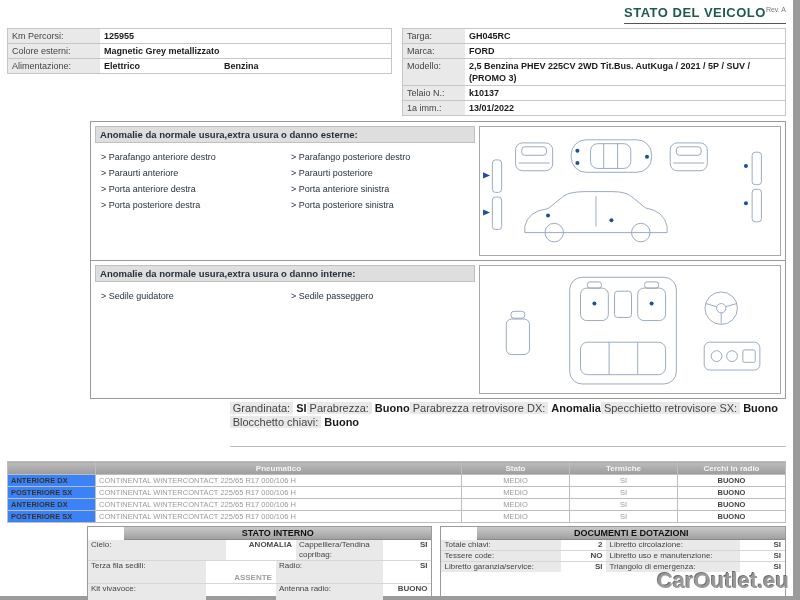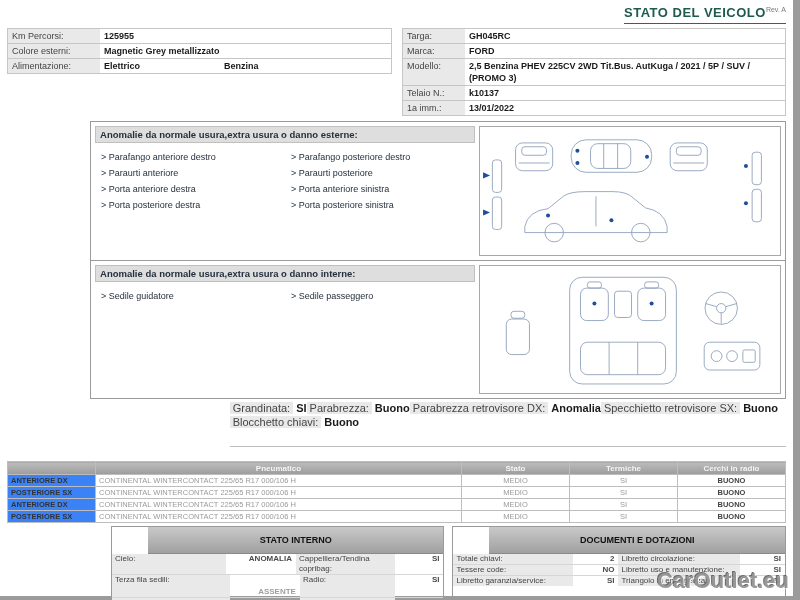--- a/index.html
+++ b/index.html
@@ -55,21 +55,21 @@
                    font-weight:bold; text-align:center; height:13px; }
   td.pos { background:#3b82f6; font-weight:bold; color:#333; width:88px; font-size:7.5px; }
   td.tdesc { color:#9a9a9a; }
   td.cent { text-align:center; color:#9a9a9a; width:108px; }
   td.cerchi { text-align:center; font-weight:bold; color:#444; width:108px; }
 
   
   .btables { display:flex; gap:8px; margin-top:3px; }
   .btable { flex:1; border:1px solid #9a9a9a; }
   .bt-head { background:linear-gradient(#c9c9c9,#a0a0a0); border-bottom:1px solid #8a8a8a;
-             text-align:center; font-weight:bold; font-size:9px; color:#111; padding:8px 0;margin-left:36px; }
+             text-align:center; font-weight:bold; font-size:9px; color:#111; padding:1px 0;margin-left:36px; }
   .brow { display:flex; font-size:8px; line-height:10px; border-bottom:1px solid #d6d6d6; }
   .brow:last-child { border-bottom:none; }
   .c-l { background:#e9e9e9; padding:0 3px; color:#444; }
   .c-v { text-align:right; padding:0 4px; font-weight:bold; color:#4a4a4a; }
   .muted { color:#a0a0a0;margin-top:12px; }
   .wm { position:absolute; right:4px; bottom:2px; font-size:22px; font-weight:bold;
         color:#8f8f8f; opacity:.9; text-shadow:1px 1px 0 #ffffff, -1px -1px 0 #5f5f5f; }
 </style>
 </head>
 <body>
@@ -284,21 +284,21 @@
         <td class="cent">SI</td>
         <td class="cerchi">BUONO</td>
       </tr>
     </tbody>
   </table>
 
   <div class="btables">
     <div class="btable">
       <div class="bt-head">STATO INTERNO</div>
       <div class="brow">
-        <span class="c-l" style="width:114px">Cielo:</span>
+        <span class="c-l" style="width:138px">Cielo:</span>
         <span class="c-v" style="width:70px">ANOMALIA</span>
         <span class="c-l" style="flex:1">Cappelliera/Tendina copribag:</span>
         <span class="c-v" style="width:48px">SI</span>
       </div>
       <div class="brow">
         <span class="c-l" style="width:118px">Terza fila sedili:</span>
         <span class="c-v muted" style="width:70px">ASSENTE</span>
         <span class="c-l" style="flex:1">Radio:</span>
         <span class="c-v" style="width:48px">SI</span>
       </div>

